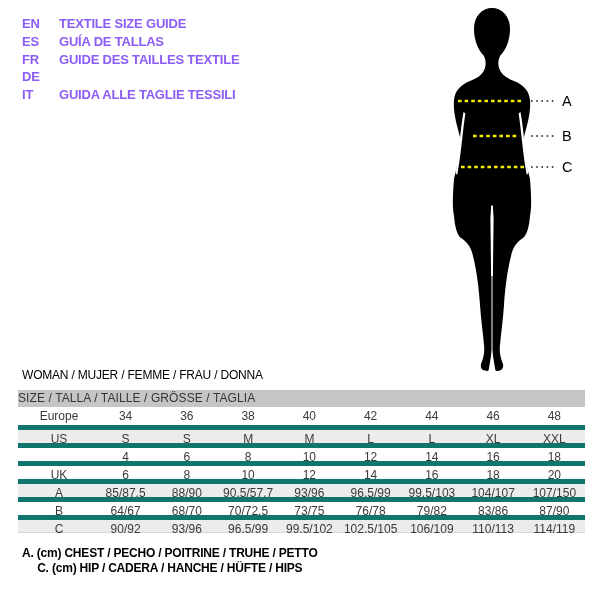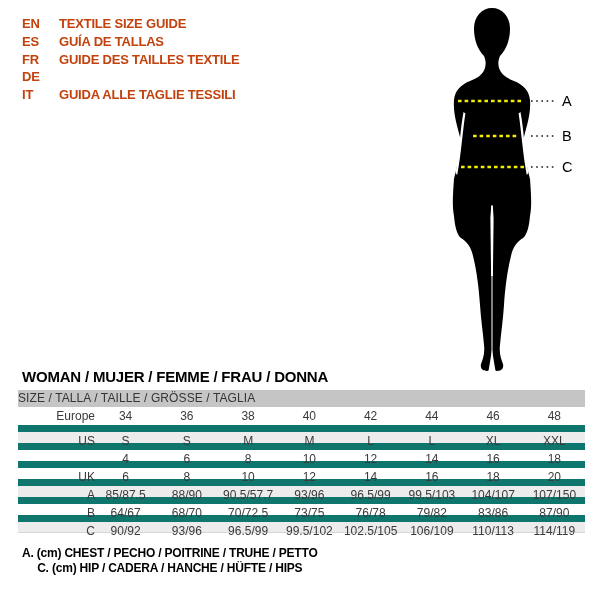--- a/index.html
+++ b/index.html
@@ -2,40 +2,40 @@
 <html><head>
 <meta charset="utf-8">
 <style>
   html,body{margin:0;padding:0;background:#fff;}
   .page{position:relative;width:600px;height:600px;background:#fff;overflow:hidden;
         font-family:"Liberation Sans","DejaVu Sans",sans-serif;}
 
   
   .lang-list{position:absolute;left:22px;top:15px;}
   .lang-row{display:flex;line-height:17.8px;font-size:13px;font-weight:bold;
-            color:#c2410c;letter-spacing:-0.2px;}
+            color:#8b5cf6;letter-spacing:-0.2px;}
   .lang-code{width:37px;flex:0 0 37px;}
 
   
   .figure-svg{position:absolute;left:395px;top:0;width:205px;height:380px;}
 
   
-  .section-title{position:absolute;left:22px;top:368px;font-size:15px;font-weight:bold;
+  .section-title{position:absolute;left:22px;top:368px;font-size:12px;font-weight:normal;
                  color:#000;letter-spacing:-0.2px;}
 
   
   .size-table{position:absolute;left:18px;top:390px;width:567px;font-size:12px;color:#3a3a3a;}
   .table-header{height:17px;line-height:17px;background:#c5c5c5;color:#353535;
                 letter-spacing:0.1px;}
   .t-row{display:flex;height:18px;line-height:18px;box-sizing:border-box;
-         border-top:7px solid #0f766e;}
+         border-top:5px solid #0f766e;}
   .t-row:first-child{border-top:none;}
   .t-row.shaded{background:#ececec;}
   .t-row:last-child{border-bottom:1px solid #d6d6d6;}
-  .t-label{flex:0 0 77px;text-align:right;padding-left:5px;box-sizing:border-box;}
+  .t-label{flex:0 0 77px;text-align:center;padding-left:5px;box-sizing:border-box;}
   .t-cell{flex:1 1 0;text-align:center;}
 
   
   .legend{position:absolute;left:22px;top:546px;text-align:center;}
   .legend-line{font-size:12px;font-weight:bold;color:#000;line-height:14.8px;
                letter-spacing:-0.2px;}
 </style>
 </head>
 <body>
 

